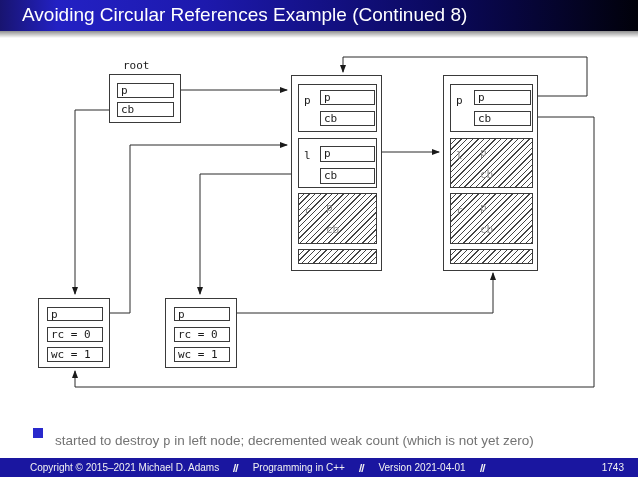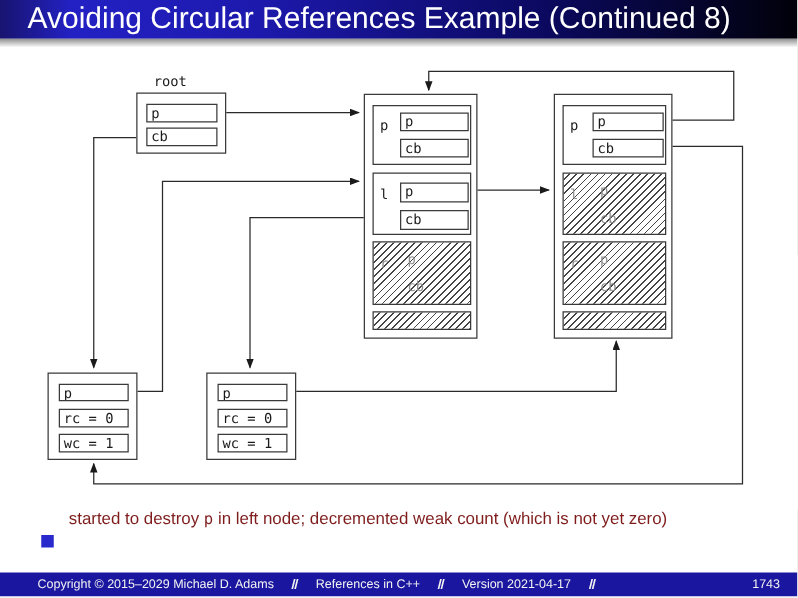--- a/index.html
+++ b/index.html
@@ -4,21 +4,21 @@
 <style>
   html,body{margin:0;padding:0;background:#e8e8e8;}
   .slide{
     position:relative;width:638px;height:478px;background:#ffffff;
     font-family:"Liberation Sans",sans-serif;overflow:hidden;
   }
   
   .titlebar{
     position:absolute;left:0;top:0;width:638px;height:31px;box-sizing:border-box;
     background:linear-gradient(to right,#181470 0%,#2321c4 9%,#1d19ad 32%,#0b0960 68%,#01010a 100%);
-    color:#ffffff;font-size:24px;line-height:30px;padding-left:22px;
+    color:#ffffff;font-size:19px;line-height:30px;padding-left:22px;
     white-space:nowrap;
   }
   .title-shadow{
     position:absolute;left:0;top:31px;width:638px;height:7px;
     background:linear-gradient(to bottom,#8f8f8f,#ffffff);
   }
   .footerbar{
     position:absolute;left:0;top:458px;width:638px;height:19px;box-sizing:border-box;
     background:#1a16a0;color:#f2f2f2;font-size:10px;
     display:flex;align-items:center;padding:0 14px 0 30px;
@@ -40,21 +40,21 @@
   }
   .hatch{
     background:repeating-linear-gradient(135deg,#ffffff 0px,#ffffff 3px,#454545 3px,#454545 4px);
   }
   .faint{color:#8d8d8d;background:transparent;border:none;}
   .freelabel{position:absolute;font-family:"DejaVu Sans Mono","Liberation Mono",monospace;font-size:11px;color:#1a1a1a;}
   .connectors{position:absolute;left:0;top:0;width:638px;height:478px;pointer-events:none;}
   
   .bullet-square{position:absolute;left:33px;top:428px;width:10px;height:10px;background:#2929cc;}
   .bullet-text{
-    position:absolute;left:55px;top:407px;width:575px;font-size:13.5px;color:#7f1d1d;white-space:nowrap;
+    position:absolute;left:55px;top:433px;width:575px;font-size:13.5px;color:#737373;white-space:nowrap;
   }
   .bullet-text .code{font-family:"DejaVu Sans Mono","Liberation Mono",monospace;font-size:12.5px;}
 </style>
 </head>
 <body>
 
 <div class="slide">
 
   <div class="titlebar">Avoiding Circular References Example (Continued 8)</div>
   <div class="title-shadow"></div>
@@ -144,23 +144,23 @@
   <div class="abox" style="left:165px;top:298px;width:72px;height:70px;">
     <div class="field" style="left:8px;top:8px;width:56px;height:14px;">p</div>
     <div class="field" style="left:8px;top:28px;width:56px;height:15px;">rc = 0</div>
     <div class="field" style="left:8px;top:48px;width:56px;height:15px;">wc = 1</div>
   </div>
 
   <div class="bullet-square"></div>
   <div class="bullet-text"><span>started to destroy </span><span class="code">p</span><span> in left node; decremented weak count (which is not yet zero)</span></div>
 
   <div class="footerbar">
-    <span>Copyright © 2015–2029 Michael D. Adams</span>
+    <span>Copyright © 2015–2021 Michael D. Adams</span>
     <span class="sep">‖</span>
-    <span>References in C++</span>
+    <span>Programming in C++</span>
     <span class="sep">‖</span>
-    <span>Version 2021-04-17</span>
+    <span>Version 2021-04-01</span>
     <span class="sep">‖</span>
     <span class="spacer"></span>
     <span>1743</span>
   </div>
 
 </div>
 
 </body></html>

